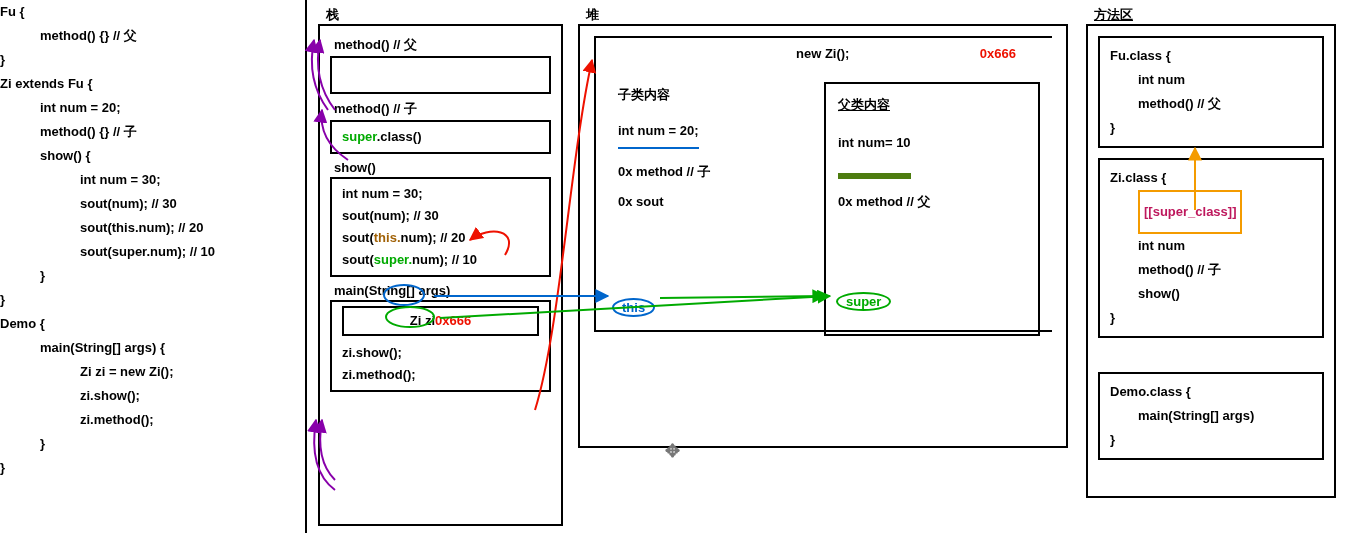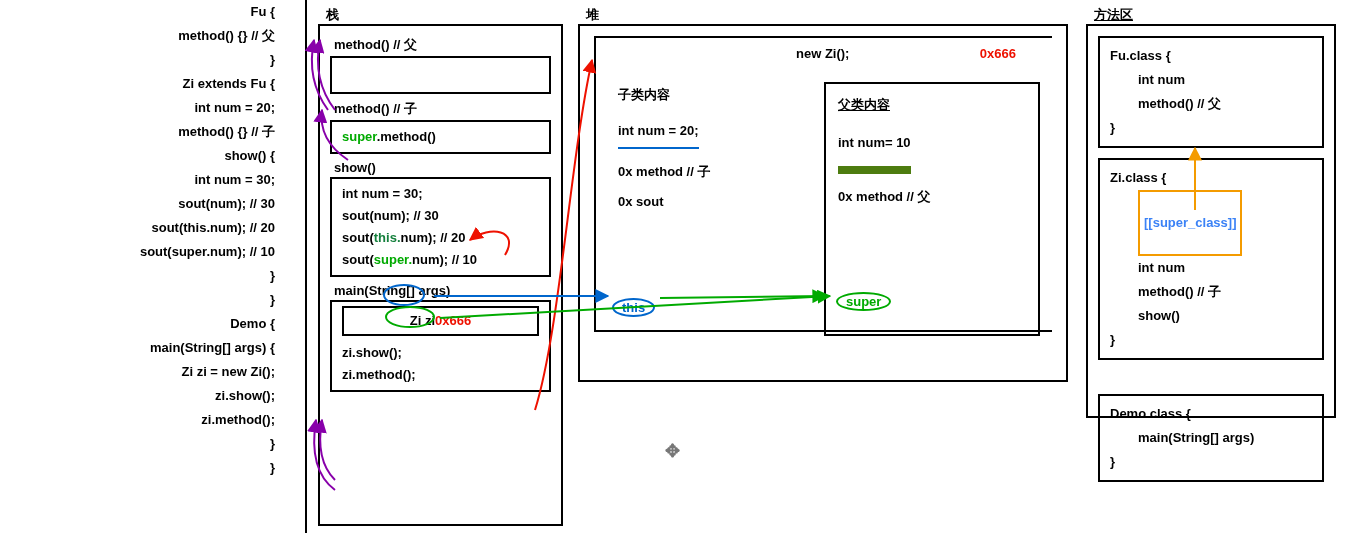--- a/index.html
+++ b/index.html
@@ -9,57 +9,57 @@
     font-size: 13px;
     font-weight: bold;
     color: #000;
     background: #fff;
     width: 1348px;
     height: 533px;
     position: relative;
     overflow: hidden;
   }
   
-  #src { left: 18px; top: 12px; width: 275px; line-height: 24px; text-align: right; }
+  #src { left: 18px; top: 12px; width: 275px; line-height: 24px; }
   #src .l1 { padding-left: 0; }
   #src .l2 { padding-left: 40px; }
   #src .l3 { padding-left: 80px; }
 
   
   #sep1 { position:absolute; left:305px; top:0; width:0; height:533px; border-left:2px solid #000; }
 
   
   #stack-label { position:absolute; left:326px; top:6px; }
   #stack { position:absolute; left:318px; top:24px; width:245px; height:502px; border:2px solid #000; }
   .frame-label { margin: 4px 0 2px 14px; }
   .frame-box { margin: 0 10px 6px 10px; border:2px solid #000; padding:4px 10px; line-height:22px; min-height:24px; background:#fff; }
 
   
   #heap-label { position:absolute; left:586px; top:6px; }
-  #heap { position:absolute; left:578px; top:24px; width:490px; height:358px; border:2px solid #000; }
+  #heap { position:absolute; left:578px; top:24px; width:490px; height:424px; border:2px solid #000; }
   #heap-obj { position:absolute; left:14px; top:10px; right:14px; height:296px; border:2px solid #000; border-right:none; }
   #heap-title { position:absolute; left:200px; top:8px; }
   #heap-addr { position:absolute; right:36px; top:8px; color:#e10; }
   #zi-content-label { position:absolute; left:22px; top:48px; }
   #zi-content { position:absolute; left:22px; top:78px; line-height:30px; }
   .ul-blue { border-bottom:2px solid #06c; display:inline-block; padding-bottom:1px; }
   #fu-content-label { position:absolute; left:238px; top:50px;text-decoration:underline; }
   #fu-box { position:absolute; left:228px; top:44px; width:216px; height:254px; border:2px solid #000; padding:34px 12px 8px 12px; line-height:30px; }
-  .ul-green { border-bottom:8px solid #4d7c0f; display:inline-block; padding-bottom:8px; }
+  .ul-green { border-bottom:6px solid #4d7c0f; display:inline-block; padding-bottom:15px; }
 
   
   #ma-label { position:absolute; left:1094px; top:6px;text-decoration:underline; }
-  #ma { position:absolute; left:1086px; top:24px; width:250px; height:394px; border:2px solid #000; }
+  #ma { position:absolute; left:1086px; top:24px; width:250px; height:474px; border:2px solid #000; }
   .ma-box { margin:10px 10px 8px 10px; border:2px solid #000; padding:6px 10px; line-height:24px; }
   .ma-box .in { padding-left:28px; }
-  #super-tag { display:inline-block; border:2px solid #f49b00; color:#3b82f6; padding:19px 4px; font-weight:bold; }
+  #super-tag { display:inline-block; border:2px solid #f49b00; color:#be185d; padding:8px 4px; font-weight:bold; }
 
   
   .kw-green { color:#0a0; }
-  .kw-blue  { color:#15803d; }
+  .kw-blue  { color:#a16207; }
   .kw-red   { color:#e10; }
 
   
   .pill { position:absolute; display:inline-block; border:2px solid; border-radius:50%/50%; padding:0 8px; font-weight:bold; }
   #pill-this  { left:16px;  top:260px; border-color:#06c; color:#06c; }
   #pill-super { left:240px; top:254px; border-color:#0a0; color:#0a0; }
 
   
   #arrows { position:absolute; left:0; top:0; width:1348px; height:533px; pointer-events:none; }
 
@@ -94,21 +94,21 @@
 
 <div id="sep1"></div>
 
 <div id="stack-label">栈</div>
 <div id="stack">
   <div class="frame-label" style="margin-top:10px">method() // 父</div>
   <div class="frame-box" style="height:38px"></div>
 
   <div class="frame-label">method() // 子</div>
   <div class="frame-box">
-    <span class="kw-green">super</span><span>.method()</span>
+    <span class="kw-green">super</span><span>.class()</span>
   </div>
 
   <div class="frame-label">show()</div>
   <div class="frame-box">
     <div>int num = 30;</div>
     <div>sout(num); // 30</div>
     <div>
       <span>sout(</span><span class="kw-blue">this.</span><span>num); // 20</span>
     </div>
     <div>

